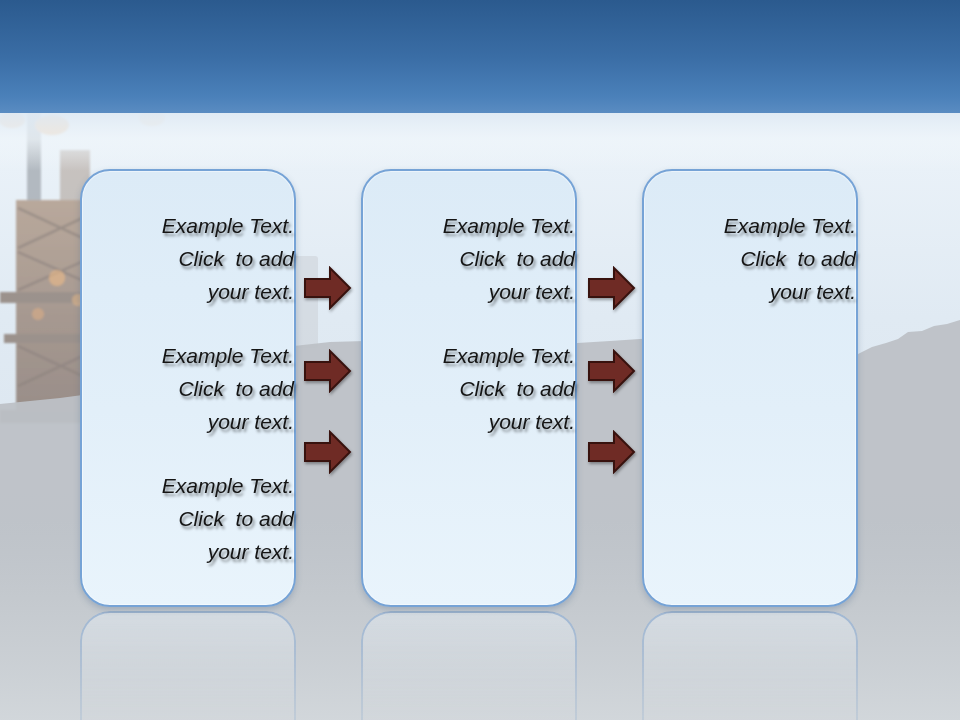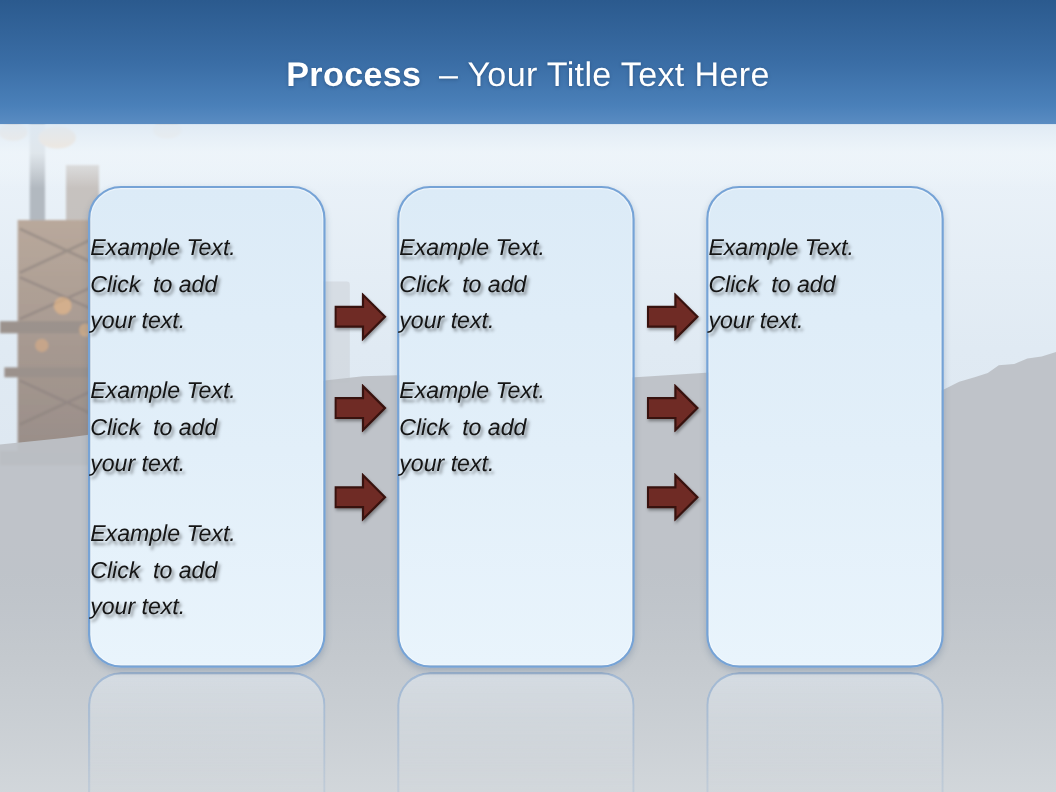--- a/index.html
+++ b/index.html
@@ -24,21 +24,21 @@
   
   .pbox{
     position:absolute;top:169px;width:216px;height:438px;box-sizing:border-box;
     border:2px solid #76a3d6;border-radius:30px;
     background:linear-gradient(180deg,#dcebf7 0%,#e2eff9 55%,#e9f4fc 100%);
     box-shadow:0 3px 6px rgba(80,105,140,.30), inset 0 0 0 1px rgba(255,255,255,.45);
     padding-top:38px;z-index:3;
   }
   .pbox-1{left:80px;} .pbox-2{left:361px;} .pbox-3{left:642px;}
   .para{
-    margin:0 0 31px 0;text-align:left;
+    margin:0 0 31px 0;text-align:right;
     font-style:italic;font-size:21px;line-height:33px;color:#151515;
     text-shadow:2px 3px 3px rgba(0,0,0,.45);
   }
   .line{display:block;white-space:pre;}
 
   
   .arrow{position:absolute;width:48px;height:44px;z-index:4;
     filter:drop-shadow(1px 2px 1.5px rgba(0,0,0,.35));}
   .arrow svg{display:block;width:100%;height:100%;}
   .arrow polygon{stroke:#38120e;stroke-width:2;stroke-linejoin:miter;}
@@ -115,23 +115,20 @@
     <path d="M0,404 L60,398 L120,390 L180,374 L235,358 L285,347 L330,342 L400,340 L470,343 L545,345 L610,341
              L670,337 L720,339 L765,347 L805,358 L835,362 L858,354 L872,347 L886,343 L898,339 L908,332
              L922,331 L934,326 L947,324 L960,320 L960,720 L0,720 Z" fill="#bdc1c6" opacity="0.95"></path>
 
     <rect x="0" y="520" width="960" height="200" fill="url(#gLow)"></rect>
 
     <rect x="0" y="0" width="960" height="113" fill="url(#gHdr)"></rect>
     <rect x="0" y="113" width="960" height="58" fill="url(#gFade)"></rect>
   </svg>
 
-  <div class="title-wrap">
-    <h1><span class="title-bold">Process</span><span class="title-rest">– Your Title Text Here</span></h1>
-  </div>
 
   <div class="reflection pbox-1"></div>
   <div class="reflection pbox-2"></div>
   <div class="reflection pbox-3"></div>
 
   <div class="pbox pbox-1">
     <p class="para">
       <span class="line">Example Text.</span>
       <span class="line">Click  to add</span>
       <span class="line">your text.</span>

